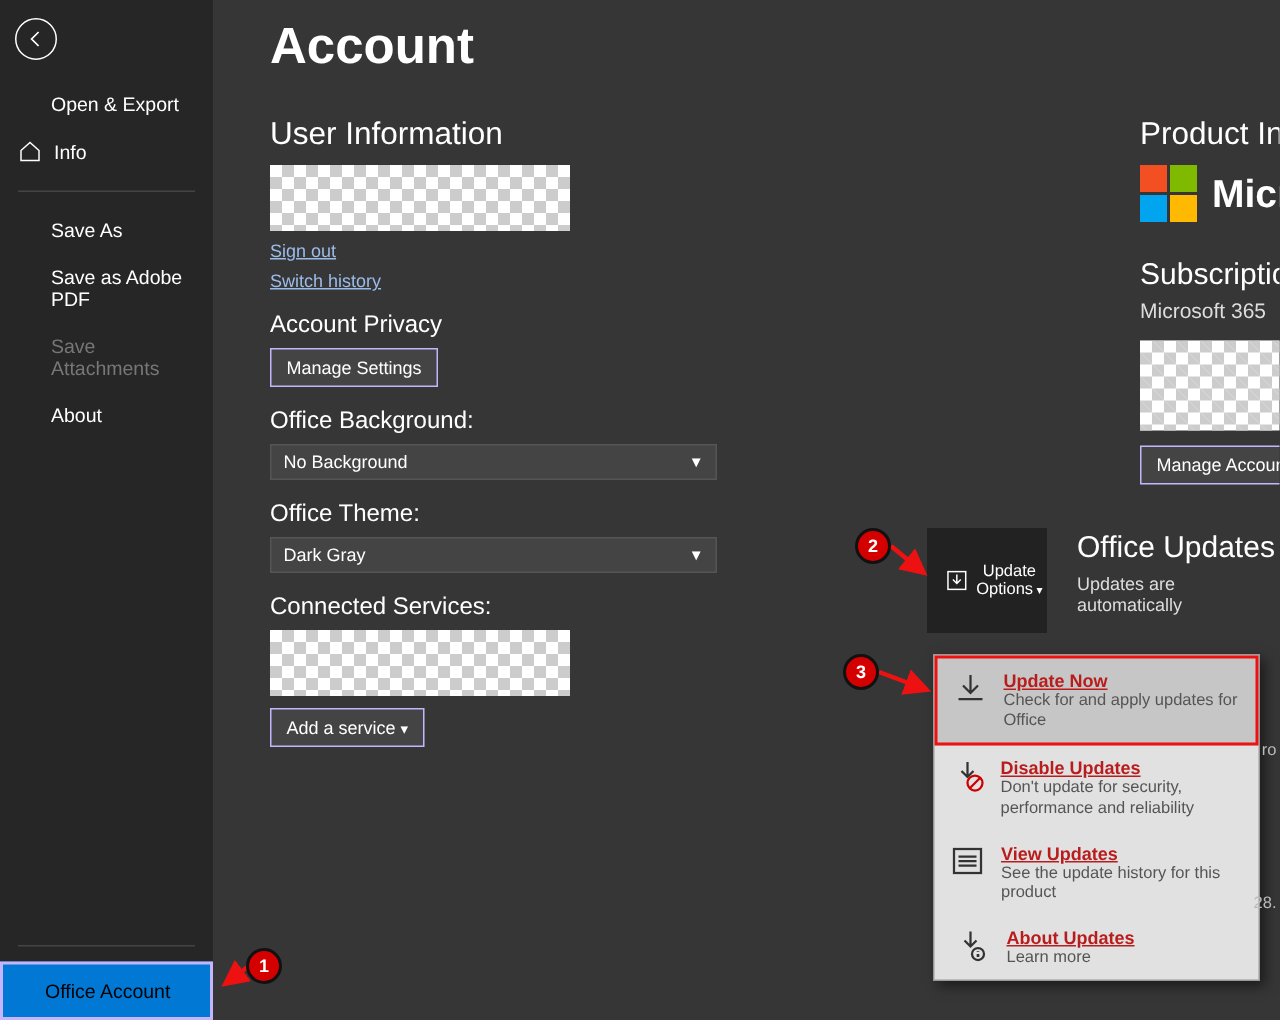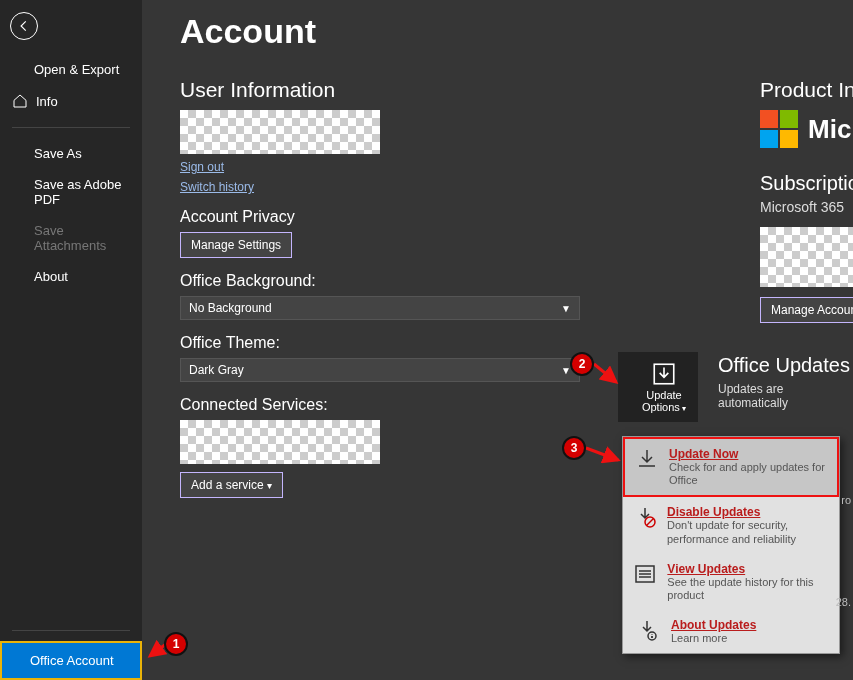--- a/index.html
+++ b/index.html
@@ -38,24 +38,24 @@
 .nav-item.indent { padding-left: 34px; }
 .nav-item.disabled { color:#777; cursor:default;}
 .nav-icon { width:16px;height:16px;flex-shrink:0; }
 .divider { border:none; border-top:1px solid #444; margin:10px 12px; }
 .sidebar-bottom {
   position:absolute;
   bottom:0; left:0; width:100%;
 }
 .office-acct-row {
   background:#0078d4;
-  color:#ffffff;
+  color:#000000;
   font-size:13px;
   padding: 10px 10px 10px 28px;
-  border:2px solid #eab308;
+  border:2px solid #c4b5fd;
 }
 .main {
   position:absolute;
   left:142px; top:0; right:0; bottom:0;
   padding: 12px 0 0 38px;
 }
 h1.page-title {
   font-size:34px;
   font-weight:700;
   margin-bottom:22px;
@@ -76,21 +76,21 @@
 .txtlink { color:#9bbbe9; text-decoration:underline; font-size:12px; display:block; margin-top:6px; cursor:pointer;}
 .btn-dark {
   display:inline-block;
   background:#444; color:#fff;
   border:1px solid #c4b5fd;
   font-size:12px;
   padding:5px 10px;
   cursor:pointer;
 }
 .select-dark {
-  width:400px;
+  width:298px;
   background:#444; color:#fff;
   border:1px solid #555;
   font-size:12px;
   padding:4px 8px;
   display:flex; justify-content:space-between; align-items:center;
   cursor:pointer;
 }
 .caret { font-size:10px; }
 .services-box { width:200px; height:44px; margin-bottom:8px;}
 .ms-logo { display:flex; align-items:center; gap:10px; margin-top:8px;}
@@ -99,21 +99,21 @@
 .ms-word { font-size:26px; font-weight:600; color:#fff;}
 .sub-h { font-size:20px; font-weight:300; margin-top:24px;}
 .sub-prod { font-size:14px; color:#ddd; margin-top:4px;}
 .prod-box { width:230px; height:60px; margin-top:12px;}
 .row-btns { margin-top:10px; display:flex; gap:8px;}
 .upd-tile {
   position:absolute;
   left:618px; top:352px;
   width:80px; height:70px;
   background:#222;
-  display:flex; flex-direction:column; align-items:center; justify-content:center;
+  display:flex; flex-direction:row; align-items:center; justify-content:center;
   gap:2px;
   cursor:pointer;
   padding-left:12px;
 }
 .upd-tile svg{width:26px;height:26px;}
 .upd-tile .lbl{font-size:11px;color:#fff;text-align:center;line-height:1.1;}
 .upd-tile .drop{font-size:8px;}
 .office-updates-h {
   position:absolute; left:718px; top:354px;
   font-size:20px; font-weight:300;

